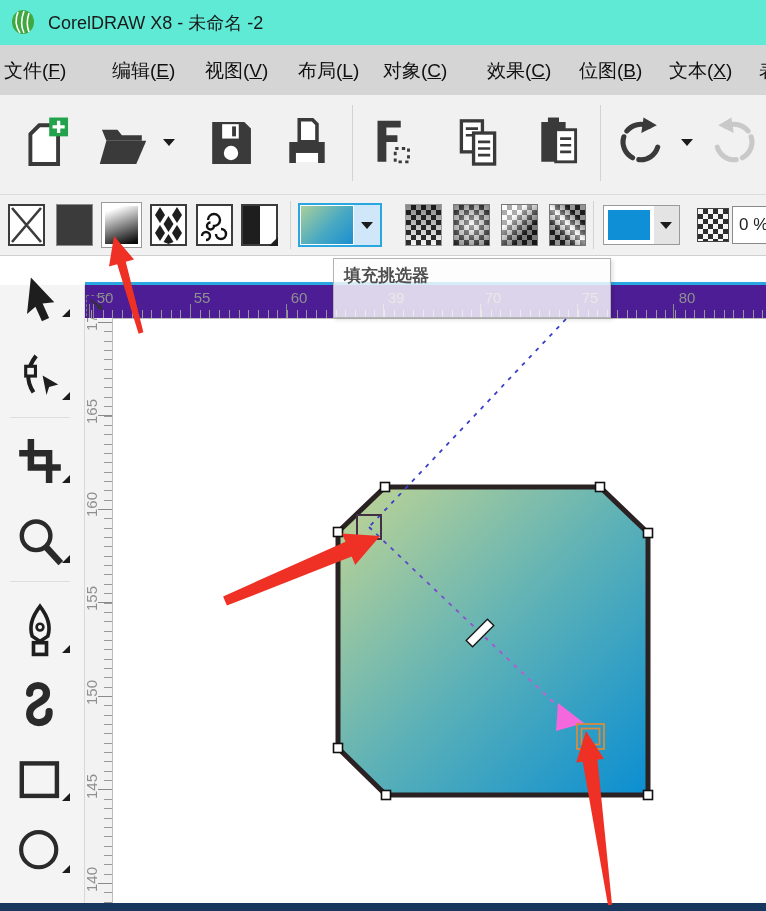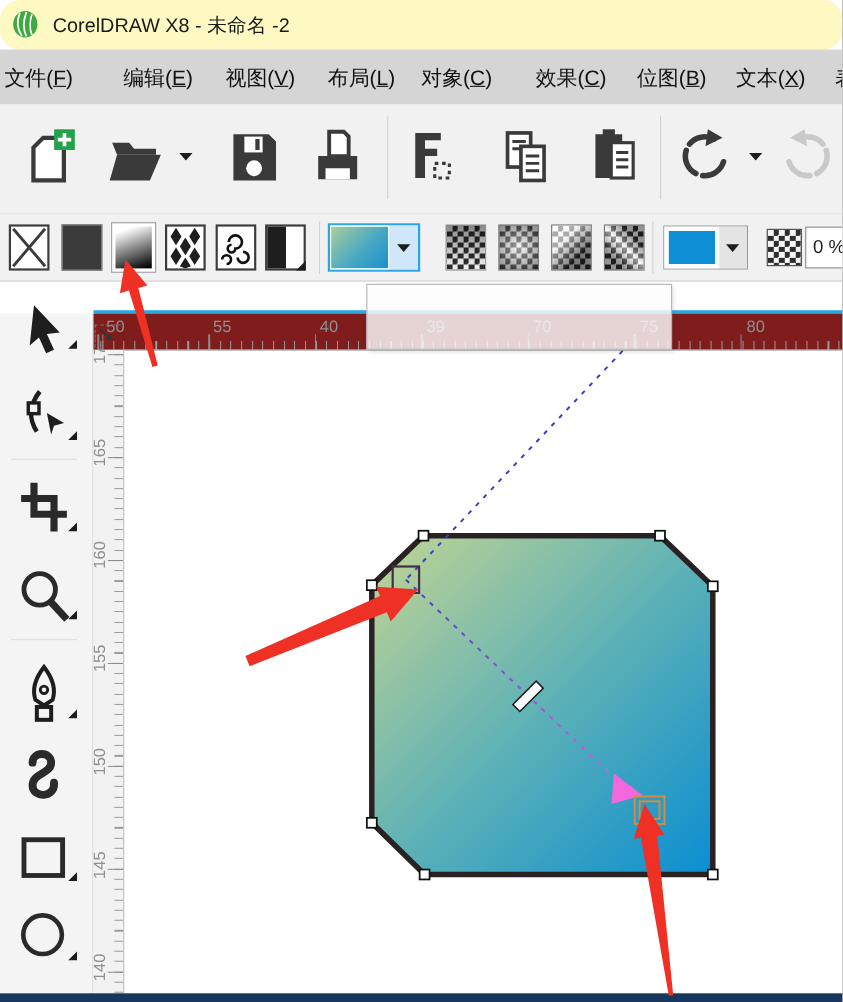--- a/index.html
+++ b/index.html
@@ -1,21 +1,21 @@
 <!DOCTYPE html>
 <html><head>
 <meta charset="utf-8">
 <style>
   * { margin:0; padding:0; box-sizing:border-box; }
   html,body { background:#888; }
   body { font-family:"Liberation Sans","DejaVu Sans",sans-serif; }
   #app { position:relative; width:766px; height:911px; background:#fff; overflow:hidden; margin:0 auto; }
 
   
-  .titlebar { position:absolute; left:0; top:0; width:766px; height:45px; background:#fef9c3; display:flex; align-items:center;border-radius:18px; }
+  .titlebar { position:absolute; left:0; top:0; width:766px; height:45px; background:#5eead4; display:flex; align-items:center; }
   .app-logo { position:absolute; left:10px; top:9px; width:26px; height:26px; }
   .app-title { position:absolute; left:48px; top:11px; font-size:18px; color:#1a1a1a; white-space:nowrap; }
 
   
   .menubar { position:absolute; left:0; top:45px; width:766px; height:50px; background:#d5d5d5; overflow:hidden; }
   .menu-item { position:absolute; top:13px; font-size:19px; color:#111; white-space:nowrap; cursor:default; }
   .menu-item u { text-decoration:underline; }
 
   
   .toolbar { position:absolute; left:0; top:95px; width:766px; height:100px; background:#f1f1f1; border-bottom:1px solid #dcdcdc; }
@@ -41,21 +41,21 @@
   .tab1 { left:38px; background:#d9d9d9; border-right:1px solid #c2c2c2; }
   .tab2 { left:152px; background:#cfe6f8; }
 
   
   .toolbox { position:absolute; left:0; top:285px; width:85px; height:618px; background:#f4f4f4; border-right:1px solid #d8d8d8; }
   .tool { position:absolute; left:14px; width:52px; height:56px; }
   .tool svg { width:100%; height:100%; }
   .flyout { position:absolute; width:0; height:0; border-left:8px solid transparent; border-bottom:8px solid #1c1c1c; }
   .toolsep { position:absolute; left:10px; width:60px; height:1px; background:#dedede; }
 
-  .hruler { position:absolute; left:85px; top:285px; width:681px; height:33px; background:#7f1d1d; overflow:hidden; }
+  .hruler { position:absolute; left:85px; top:285px; width:681px; height:33px; background:#4c1d95; overflow:hidden; }
   .hruler .ticks-minor { position:absolute; left:0; bottom:0; width:100%; height:8px;
      background:repeating-linear-gradient(to right,#9a9a9a 0 1px,transparent 1px 9.7px); background-position-x:8px; }
   .hruler .ticks-major { position:absolute; left:0; bottom:0; width:100%; height:14px;
      background:repeating-linear-gradient(to right,#8a8a8a 0 1px,transparent 1px 96.7px); background-position-x:8px; }
   .hnum { position:absolute; top:4px; transform:translateX(-50%); font-size:15px; color:#8f8f8f; }
 
   .vruler { position:absolute; left:85px; top:318px; width:27px; height:585px; background:#f2f2f2; overflow:hidden; }
   .vruler .ticks-minor { position:absolute; right:0; top:0; height:100%; width:8px;
      background:repeating-linear-gradient(to bottom,#9a9a9a 0 1px,transparent 1px 9.35px); background-position-y:4px; }
   .vruler .ticks-major { position:absolute; right:0; top:0; height:100%; width:14px;
@@ -301,21 +301,21 @@
       </svg>
       <div class="flyout" style="left:48px; top:42px"></div>
     </div>
   </div>
 
   <div class="hruler">
     <div class="ticks-minor"></div>
     <div class="ticks-major"></div>
     <span class="hnum" style="left:20px">50</span>
     <span class="hnum" style="left:117px">55</span>
-    <span class="hnum" style="left:214px">40</span>
+    <span class="hnum" style="left:214px">60</span>
     <span class="hnum" style="left:311px">39</span>
     <span class="hnum" style="left:408px">70</span>
     <span class="hnum" style="left:505px">75</span>
     <span class="hnum" style="left:602px">80</span>
   </div>
   <div class="vruler">
     <div class="ticks-minor"></div>
     <div class="ticks-major"></div>
     <span class="vnum" style="top:-8px">170</span>
     <span class="vnum" style="top:85px">165</span>
@@ -365,20 +365,21 @@
     <rect x="357" y="515" width="24" height="24" fill="none" stroke="#443044" stroke-width="2"></rect>
     <rect x="465" y="628.5" width="30" height="9" transform="rotate(-45 480 633)" fill="#ffffff" stroke="#1a1a1a" stroke-width="1.4"></rect>
     <polygon points="558,703 584,723 556,731" fill="#f567dd"></polygon>
     <g fill="none" stroke="#d88b3c" stroke-width="1.8">
       <rect x="577" y="724" width="27" height="25"></rect>
       <rect x="581.5" y="728.5" width="18" height="16"></rect>
     </g>
   </svg>
 
   <div class="tooltip">
+    <div class="tooltip-title">填充挑选器</div>
   </div>
 
   <svg id="arrow-layer" viewBox="0 0 766 911">
     <polygon fill="#ee3124" points="138.6,333.7 143.4,332.3 125.8,261.8 134,259.5 114,236 109,266.5 117.2,264.2"></polygon>
     <polygon fill="#ee3124" points="226.9,605.6 351.7,556.6 355.2,564.9 380,536 342,533.5 345.5,541.8 223.1,596.4"></polygon>
     <polygon fill="#ee3124" points="608,905.3 612,904.7 597.5,759.7 604,758.8 586,731 576.2,762.6 582.7,761.7"></polygon>
   </svg>
 
   <div class="bottomstrip"></div>
 </div>

